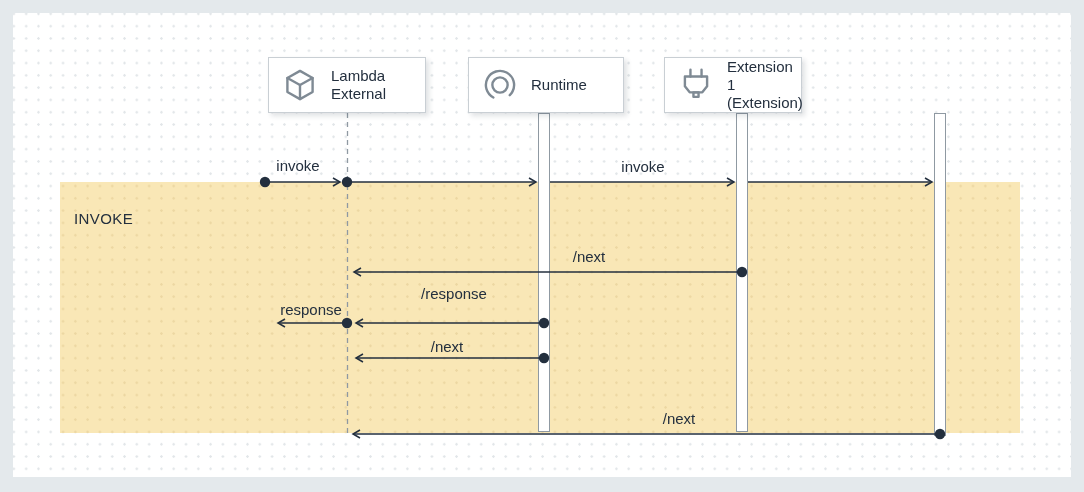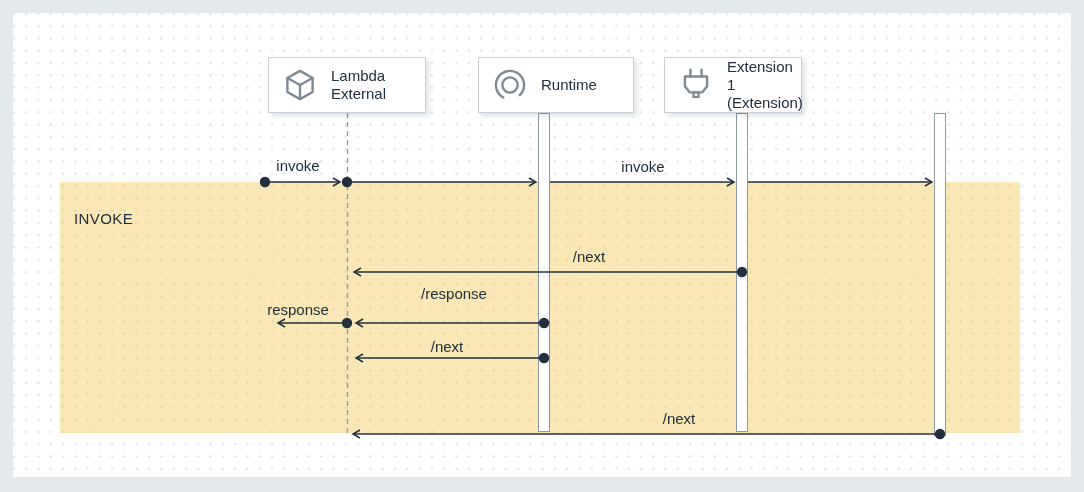--- a/index.html
+++ b/index.html
@@ -26,38 +26,38 @@
   .participant{
     position:absolute;top:57px;height:56px;box-sizing:border-box;
     background:#fff;border:1px solid #c9cfd4;
     box-shadow:3px 3px 5px rgba(35,47,62,.14);
     display:flex;align-items:center;gap:13px;padding-left:13px;
   }
   .participant .p-icon{flex:0 0 auto;display:flex;}
   .participant .p-label{font-size:15px;line-height:1.22;}
   .participant .p-label span{display:block;}
   #box-lambda{left:268px;width:158px;}
-  #box-runtime{left:478px;width:156px;}
+  #box-runtime{left:468px;width:156px;}
   #box-ext1{left:664px;width:138px;}
   #box-ext2{left:860px;width:160px;}
   .activation{
     position:absolute;width:12px;box-sizing:border-box;
     background:#fff;border:1px solid #8f99a2;
   }
   #bar-runtime{left:538px;top:113px;height:319px;}
   #bar-ext1{left:736px;top:113px;height:319px;}
   #bar-ext2{left:934px;top:113px;height:323px;}
   .arrow-layer{position:absolute;left:0;top:0;pointer-events:none;}
   .msg-label{
     position:absolute;transform:translateX(-50%);font-size:15px;white-space:nowrap;
   }
   #lbl-invoke1{left:298px;top:157px;}
   #lbl-invoke2{left:643px;top:158px;}
   #lbl-next1{left:589px;top:248px;}
-  #lbl-response-out{left:298px;top:301px;}
+  #lbl-response-out{left:311px;top:301px;}
   #lbl-response-rt{left:454px;top:285px;}
   #lbl-next2{left:447px;top:338px;}
   #lbl-next3{left:679px;top:410px;}
   .icon-svg{stroke:#7f8a94;fill:none;stroke-width:1.6;stroke-linejoin:round;stroke-linecap:round;}
 </style>
 </head>
 <body>
 
 <div class="canvas">
   <div class="card"></div>

